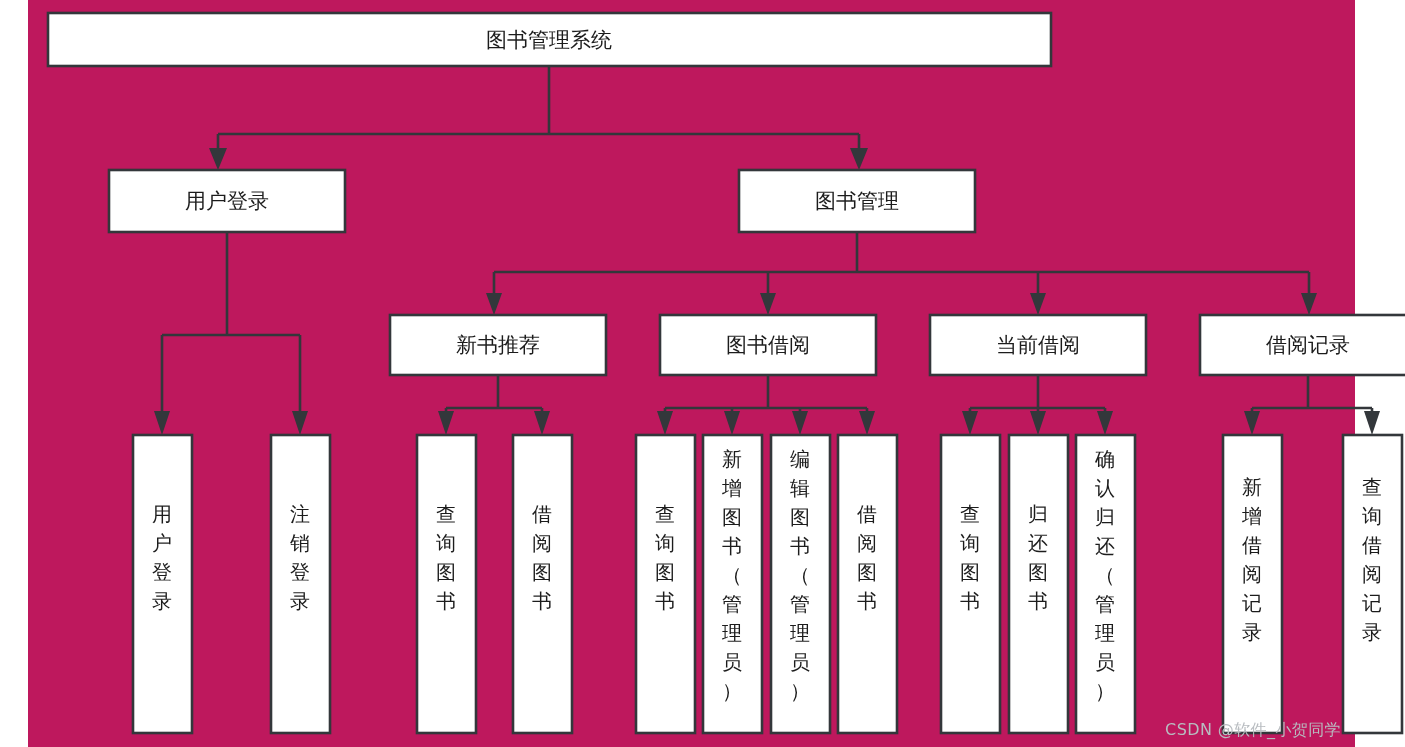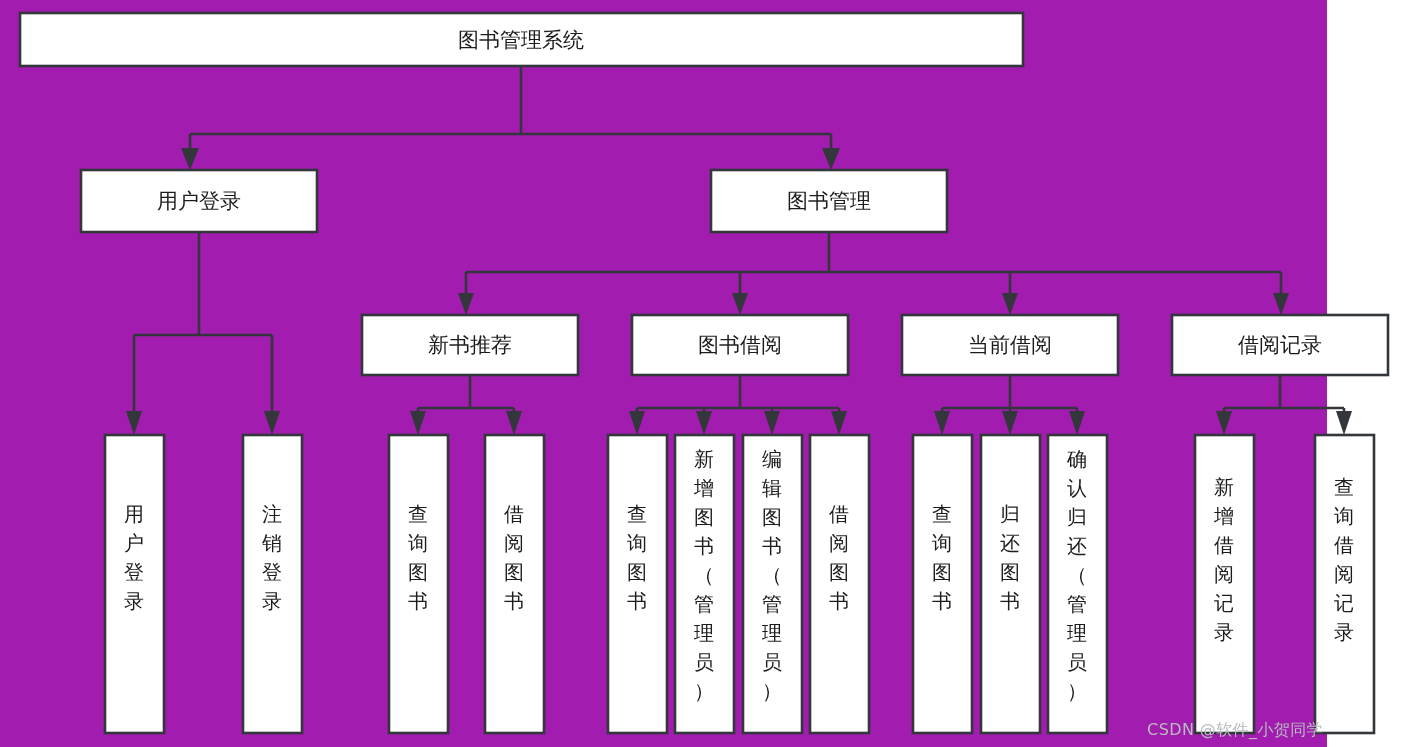--- a/index.html
+++ b/index.html
@@ -10,21 +10,22 @@
   body {
     width: 1405px;
     height: 747px;
     font-family: "DejaVu Sans", "Liberation Sans", sans-serif;
     overflow: hidden;
   }
   #diagram-root {
     position: relative;
     width: 1327px;
     height: 747px;
-    background: #a21caf;
+    background: #be185d;
+    margin-left: 28px;
   }
   svg.diagram-canvas {
     position: absolute;
     top: 0;
     left: 0;
     width: 1405px;
     height: 747px;
   }
   .node-box {
     fill: #ffffff;
@@ -51,21 +52,21 @@
     font-size: 21px;
   }
   .label-v {
     font-size: 20px;
   }
   .label-v tspan {
     text-anchor: middle;
   }
   .watermark {
     position: absolute;
-    right: 4px;
+    right: 14px;
     bottom: 6px;
     font-family: "DejaVu Sans", "Liberation Sans", sans-serif;
     font-size: 16px;
     color: #b8bcc0;
     white-space: nowrap;
     letter-spacing: 0.4px;
     pointer-events: none;
   }
 </style>
 </head>

